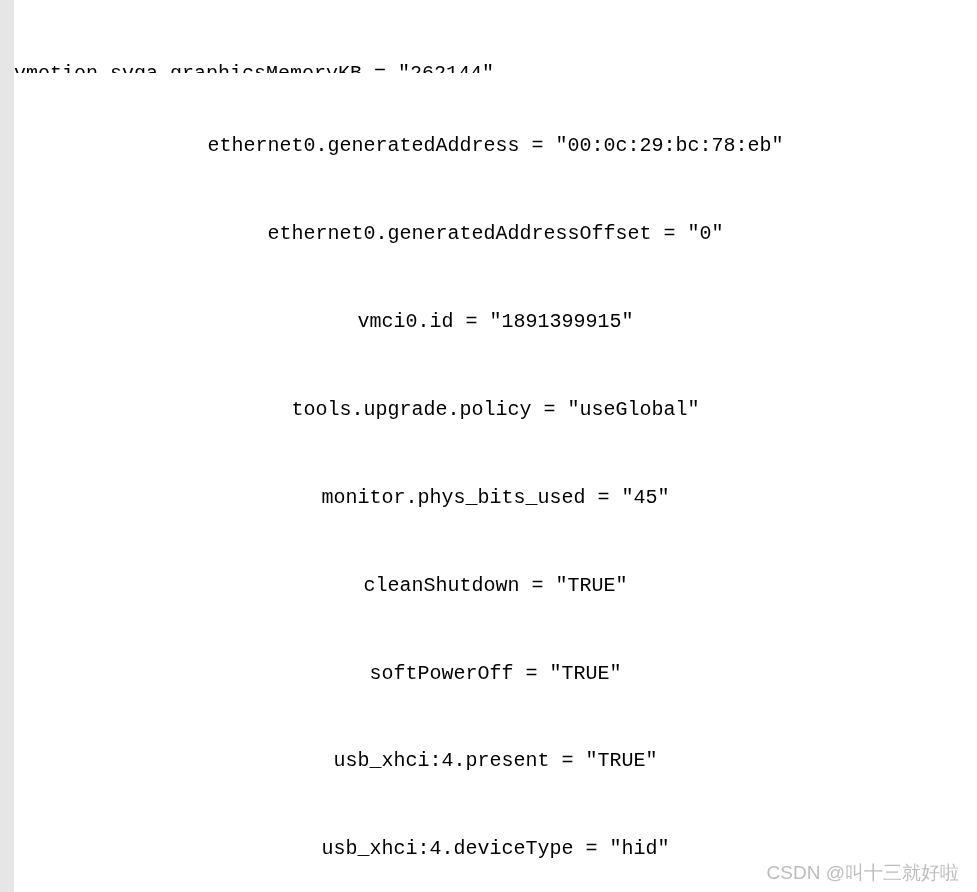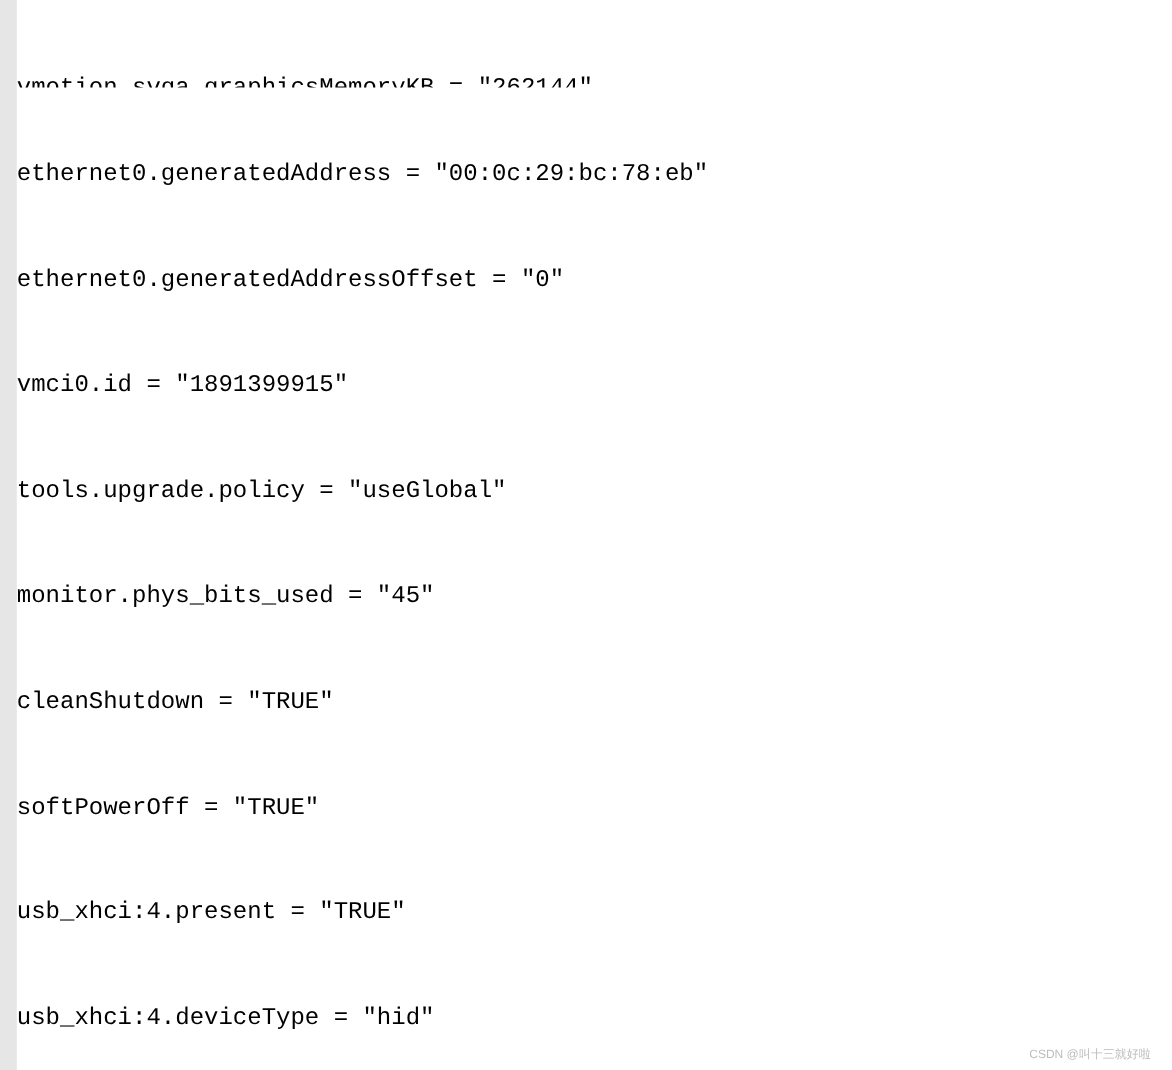--- a/index.html
+++ b/index.html
@@ -27,28 +27,28 @@
       position: relative;
     }
     .cutoff {
       height: 14px;
       overflow: hidden;
       line-height: 29.3px;
     }
     .cutoff-inner {
       transform: translateY(-15px);
     }
-    .line { display: block; }
+    .line { display: block; text-align: center; }
     .watermark {
       position: absolute;
       bottom: 6px;
       right: 18px;
       color: #bdbdbd;
       font-family: -apple-system, "Segoe UI", "PingFang SC", "Microsoft YaHei", sans-serif;
-      font-size: 10px;
+      font-size: 19px;
     }
   </style>
 </head>
 <body>
 
 <div class="gutter"></div>
 <div class="content">
   <div class="cutoff"><span class="cutoff-inner">vmotion.svga.graphicsMemoryKB = "262144"</span></div>
   <span class="line">ethernet0.generatedAddress = "00:0c:29:bc:78:eb"</span>
   <span class="line">ethernet0.generatedAddressOffset = "0"</span>

